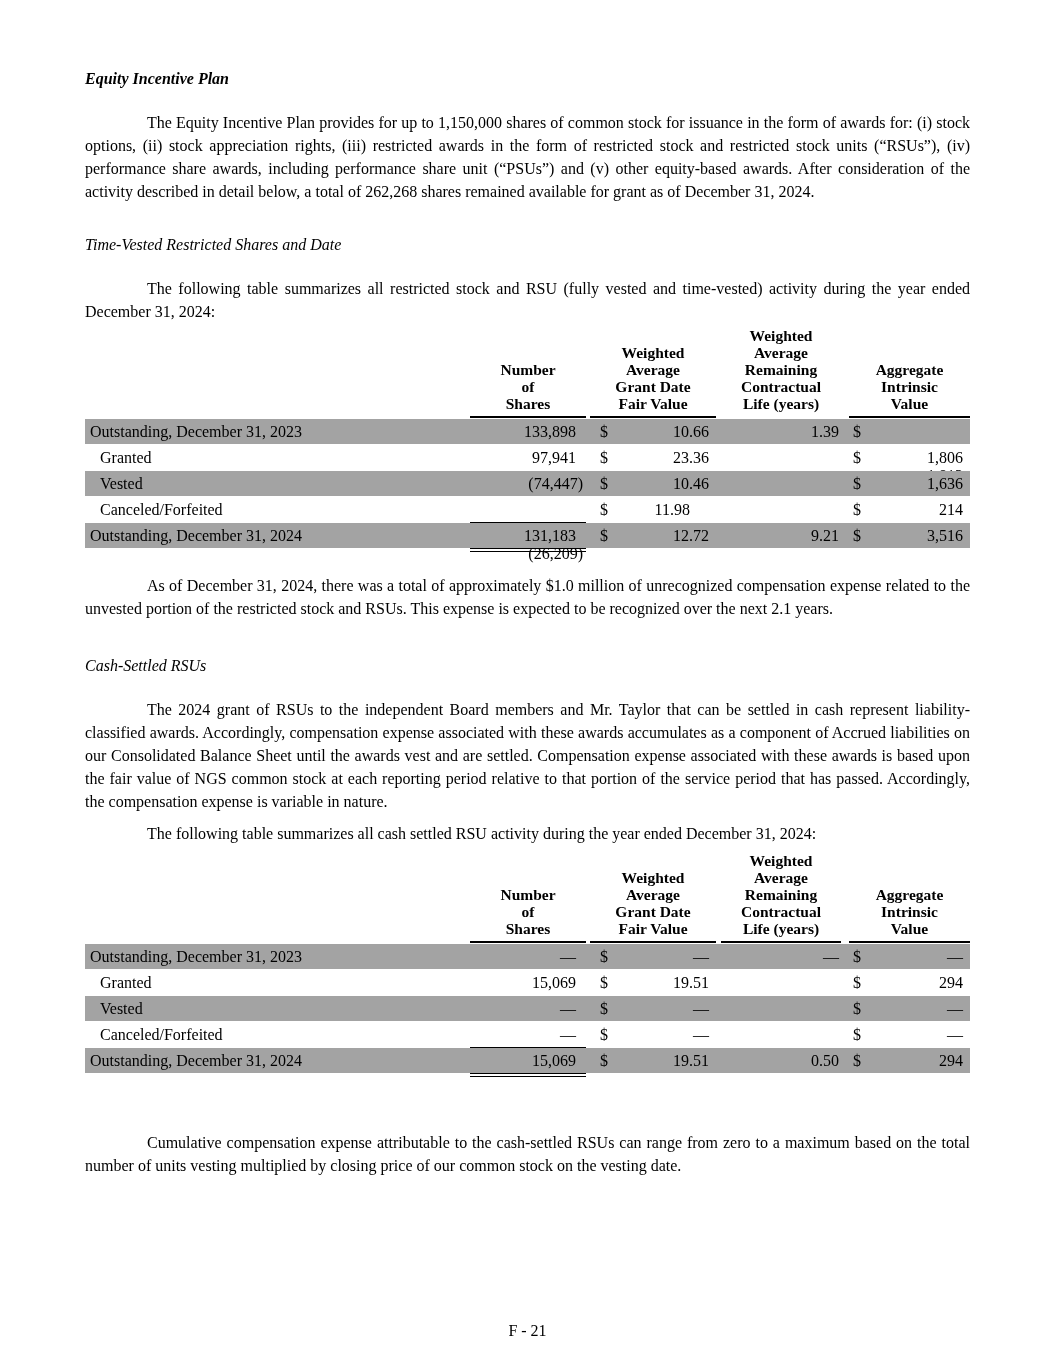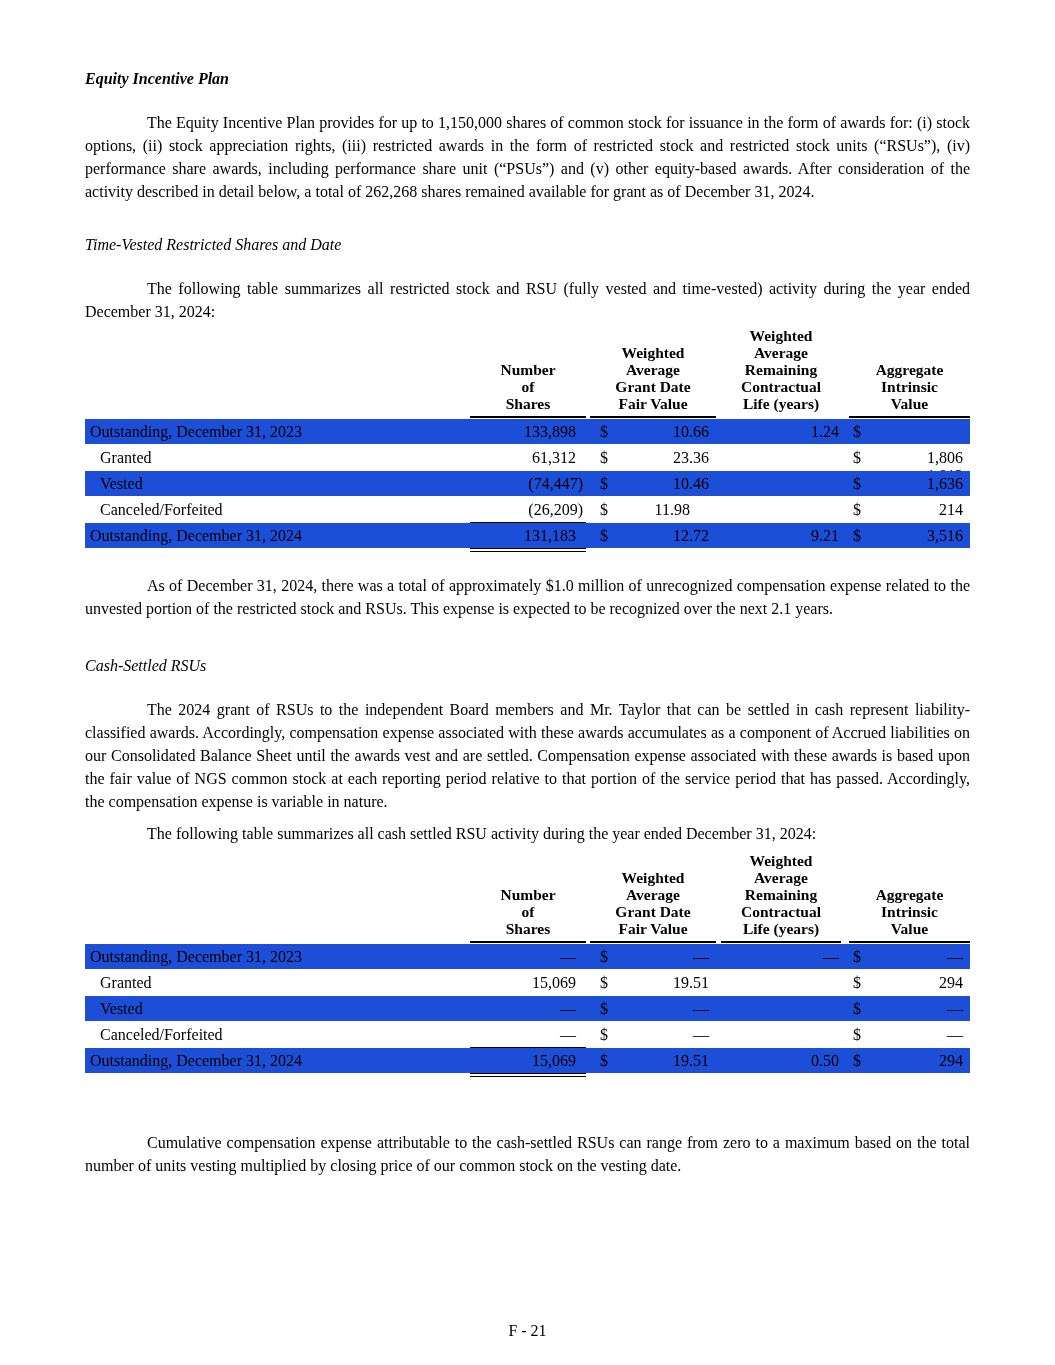--- a/index.html
+++ b/index.html
@@ -6,21 +6,21 @@
   body { width: 1055px; height: 1365px; position: relative; font-family: "Liberation Serif", serif; color: #000; font-size: 16px; }
   .page { position: absolute; left: 85px; top: 0; width: 885px; }
   .h-bi { position: absolute; left: 0; font-weight: bold; font-style: italic; font-size: 16px; }
   .h-i { position: absolute; left: 0; font-style: italic; font-size: 16px; }
   .para { position: absolute; left: 0; width: 885px; text-align: justify; line-height: 23px; font-size: 16px; }
   .para .indent { display: inline-block; width: 62px; }
   .tbl { position: absolute; left: 0; width: 885px; }
   .hdr { position: absolute; font-weight: bold; text-align: center; line-height: 17px; font-size: 15.5px; }
   .hdr-line { position: absolute; height: 2px; background: #000; }
   .row { position: absolute; left: 0; width: 885px; height: 25px; line-height: 25px; font-size: 16px; }
-  .row.shaded { background: #1d4ed8; }
+  .row.shaded { background: #a3a3a3; }
   .cell { position: absolute; top: 0; white-space: nowrap; }
   .cell.label { left: 5px; }
   .cell.label.sub { left: 15px; }
   .cell.r { text-align: right; }
   .total-top { position: absolute; height: 1px; background: #000; }
   .dbl { position: absolute; height: 1px; background: #000; }
   .pagenum { position: absolute; left: 0; width: 1055px; text-align: center; top: 1322px; font-size: 16px; }
 </style>
 </head>
 <body>
@@ -60,45 +60,45 @@
         <div>Aggregate</div>
         <div>Intrinsic</div>
         <div>Value</div>
       </div>
       <div class="hdr-line" style="left: 764px; width: 121px; top: 88px;"></div>
       <div class="row shaded" style="top: 91px;">
         <div class="cell label">Outstanding, December 31, 2023</div>
         <div class="cell r" style="left: 385px; width: 106px;">133,898</div>
         <div class="cell" style="left: 515px;">$</div>
         <div class="cell r" style="left: 505px; width: 119px;">10.66</div>
-        <div class="cell r" style="left: 636px; width: 118px;">1.24</div>
+        <div class="cell r" style="left: 636px; width: 118px;">1.39</div>
         <div class="cell" style="left: 768px;">$</div>
         <div class="cell r" style="left: 764px; width: 114px; margin-top: 44px;">1,813</div>
       </div>
       <div class="row" style="top: 117px;">
         <div class="cell label sub">Granted</div>
-        <div class="cell r" style="left: 385px; width: 106px;">61,312</div>
+        <div class="cell r" style="left: 385px; width: 106px;">97,941</div>
         <div class="cell" style="left: 515px;">$</div>
         <div class="cell r" style="left: 505px; width: 119px;">23.36</div>
         <div class="cell r" style="left: 636px; width: 118px;"></div>
         <div class="cell" style="left: 768px;">$</div>
         <div class="cell r" style="left: 764px; width: 114px;">1,806</div>
       </div>
       <div class="row shaded" style="top: 143px;">
         <div class="cell label sub">Vested</div>
         <div class="cell r" style="left: 385px; width: 113px;">(74,447)</div>
         <div class="cell" style="left: 515px;">$</div>
         <div class="cell r" style="left: 505px; width: 119px;">10.46</div>
         <div class="cell r" style="left: 636px; width: 118px;"></div>
         <div class="cell" style="left: 768px;">$</div>
         <div class="cell r" style="left: 764px; width: 114px;">1,636</div>
       </div>
       <div class="row" style="top: 169px;">
         <div class="cell label sub">Canceled/Forfeited</div>
-        <div class="cell r" style="left: 385px; width: 113px;">(26,209)</div>
+        <div class="cell r" style="left: 385px; width: 113px; margin-top: 44px;">(26,209)</div>
         <div class="cell" style="left: 515px;">$</div>
         <div class="cell r" style="left: 486px; width: 119px;">11.98</div>
         <div class="cell r" style="left: 636px; width: 118px;"></div>
         <div class="cell" style="left: 768px;">$</div>
         <div class="cell r" style="left: 764px; width: 114px;">214</div>
       </div>
       <div class="row shaded" style="top: 195px;">
         <div class="cell label">Outstanding, December 31, 2024</div>
         <div class="cell r" style="left: 385px; width: 106px;">131,183</div>
         <div class="cell" style="left: 515px;">$</div>

